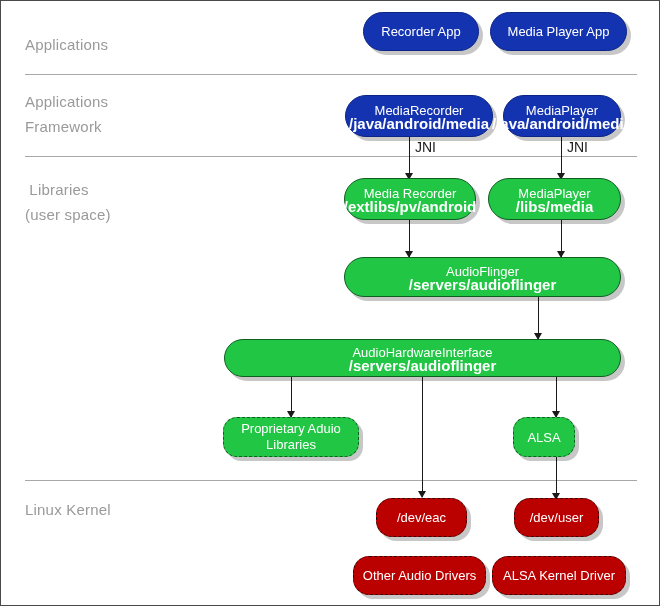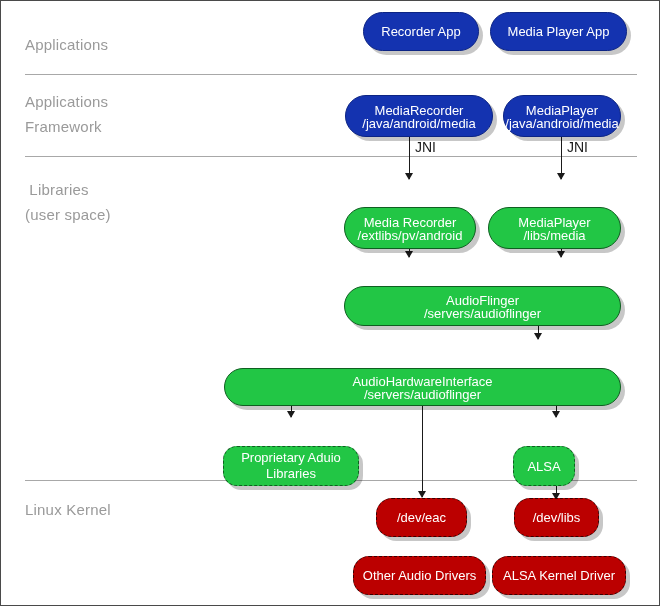--- a/index.html
+++ b/index.html
@@ -74,32 +74,32 @@
     border-radius: 999px;
     box-shadow: 4px 4px 0 rgba(0,0,0,0.22);
     padding: 12px 6px;
   }
   .node .title {
     font-size: 13px;
     line-height: 15px;
     white-space: nowrap;
   }
   .node .sub {
-    font-size: 13px;
+    font-size: 15px;
     line-height: 12px;
     white-space: nowrap;
+    font-weight: bold;
   }
   .node.blue {
     background: #1433b0;
     border: 1px solid #0c2484;
   }
   .node.green {
     background: #22c645;
     border: 1.5px solid #0f5f21;
-    margin-top: 29px;
   }
   .node.green.dashed {
     border: 1.5px dashed #0f5f21;
   }
   .node.red {
     background: #bb0000;
     border: 1.5px solid #5e0000;
   }
   .node.red.dashed {
     border: 1.5px dashed #3a0000;
@@ -199,21 +199,21 @@
 
   <div class="node green dashed" style="left:512px; top:416px; width:62px; height:40px; border-radius:14px;">
     <span class="title">ALSA</span>
   </div>
 
   <div class="node red dashed" style="left:375px; top:497px; width:91px; height:39px; border-radius:16px;justify-content:center;">
     <span class="title">/dev/eac</span>
   </div>
 
   <div class="node red dashed" style="left:513px; top:497px; width:85px; height:39px; border-radius:16px;">
-    <span class="title">/dev/libs</span>
+    <span class="title">/dev/user</span>
   </div>
 
   <div class="node red dashed" style="left:352px; top:555px; width:133px; height:39px; border-radius:16px;">
     <span class="title">Other Audio Drivers</span>
   </div>
 
   <div class="node red dashed" style="left:491px; top:555px; width:134px; height:39px; border-radius:16px;">
     <span class="title">ALSA Kernel Driver</span>
   </div>
 

